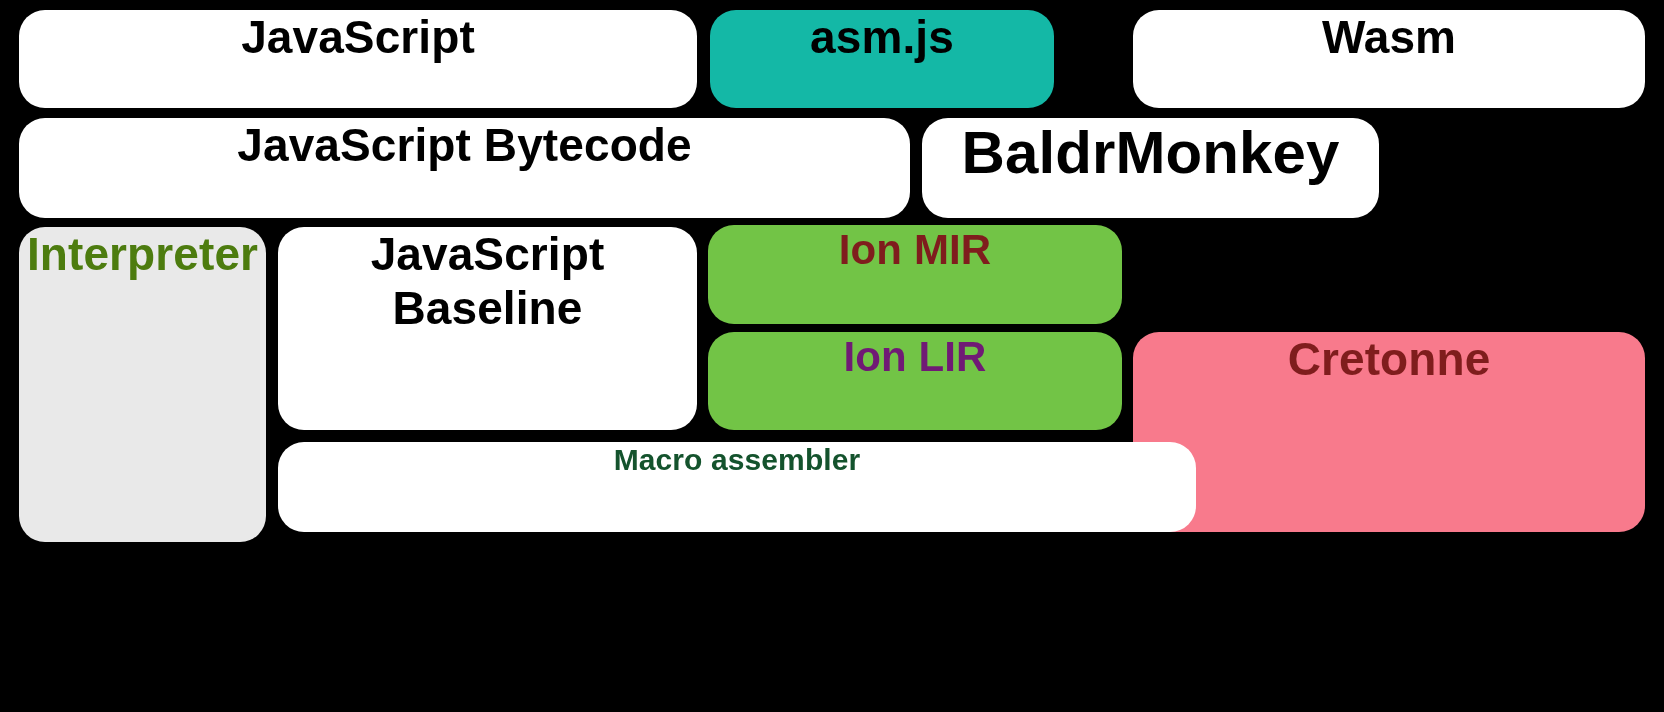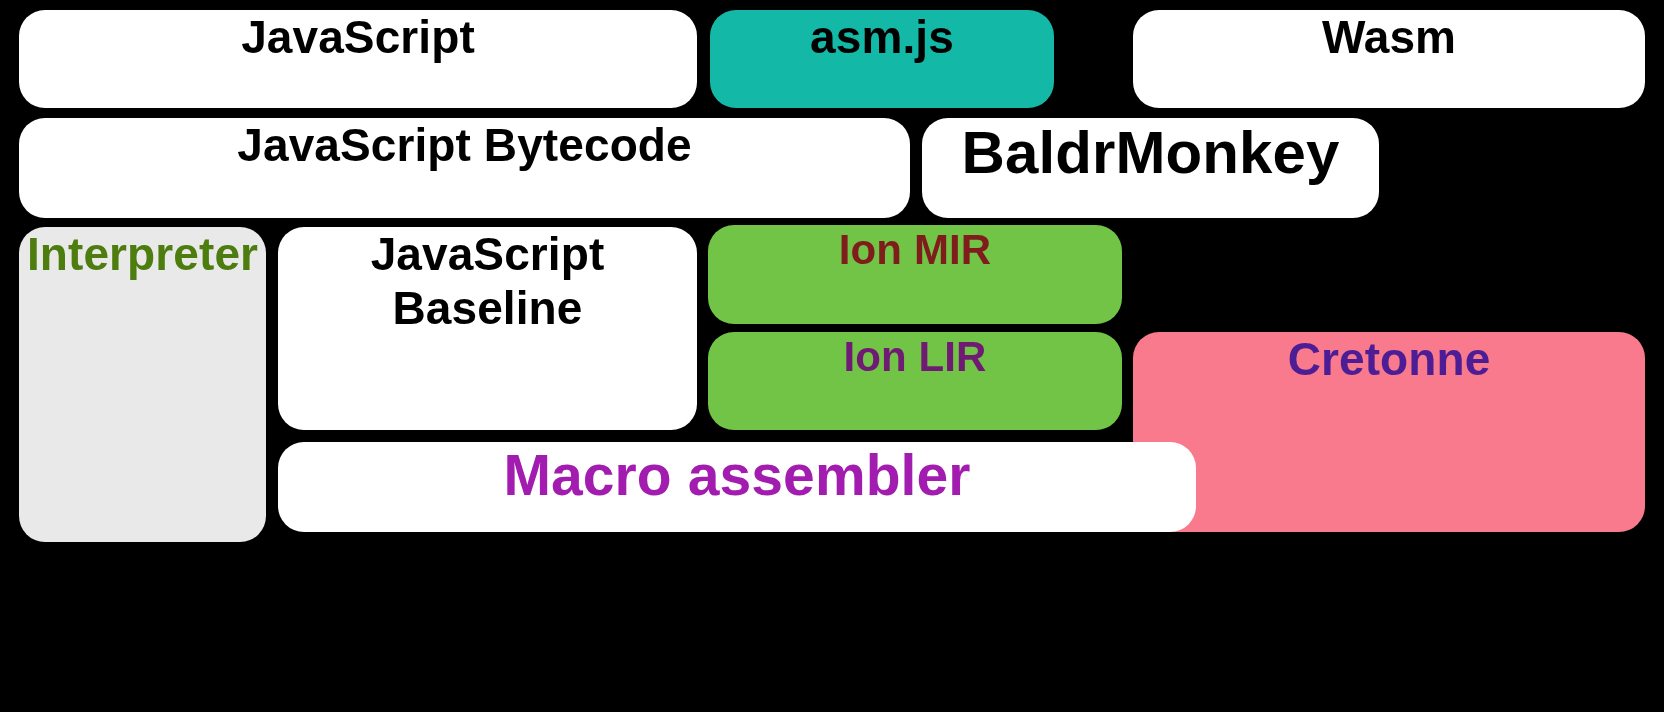--- a/index.html
+++ b/index.html
@@ -67,19 +67,19 @@
     <div class="node fill-white" style="left: 278px; top: 227px; width: 419px; height: 203px; font-size: 46px; background: rgb(255, 255, 255); color: rgb(0, 0, 0);">
       <span class="label">JavaScript
 Baseline</span>
     </div>
     <div class="node fill-green" style="left: 708px; top: 213px; width: 414px; height: 99px; font-size: 42px; background: rgb(114, 196, 70); color: #7f1d1d; margin-top: 12px;">
       <span class="label">Ion MIR</span>
     </div>
     <div class="node fill-green" style="left: 708px; top: 332px; width: 414px; height: 98px; font-size: 42px; background: rgb(114, 196, 70); color: #701a75;">
       <span class="label">Ion LIR</span>
     </div>
-    <div class="node fill-pink" style="left: 1133px; top: 332px; width: 512px; height: 200px; font-size: 46px; background: rgb(248, 122, 140); color: #4c1d95;">
+    <div class="node fill-pink" style="left: 1133px; top: 332px; width: 512px; height: 200px; font-size: 46px; background: rgb(248, 122, 140); color: #7f1d1d;">
       <span class="label">Cretonne</span>
     </div>
-    <div class="node fill-white" style="left: 278px; top: 442px; width: 918px; height: 90px; font-size: 57px; background: rgb(255, 255, 255); color: #a21caf;">
+    <div class="node fill-white" style="left: 278px; top: 442px; width: 918px; height: 90px; font-size: 30px; background: rgb(255, 255, 255); color: #14532d;">
       <span class="label">Macro assembler</span>
     </div>
   </div>
 
 </body></html>

